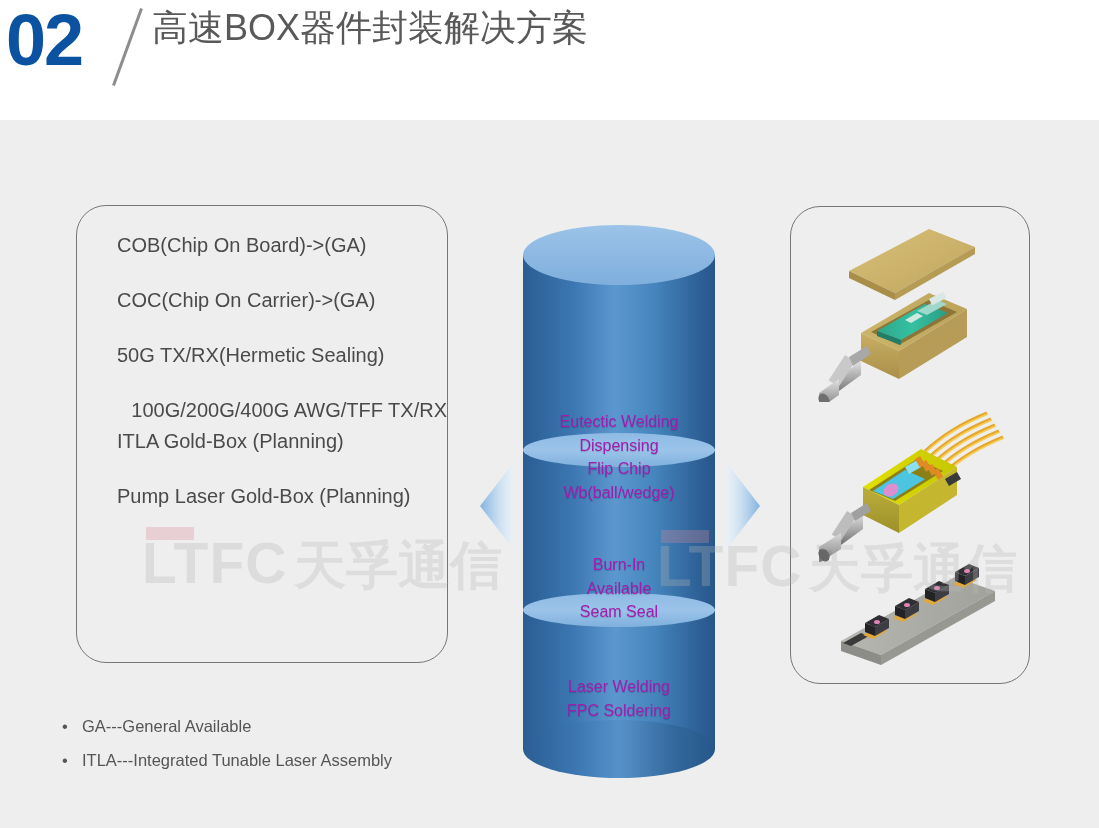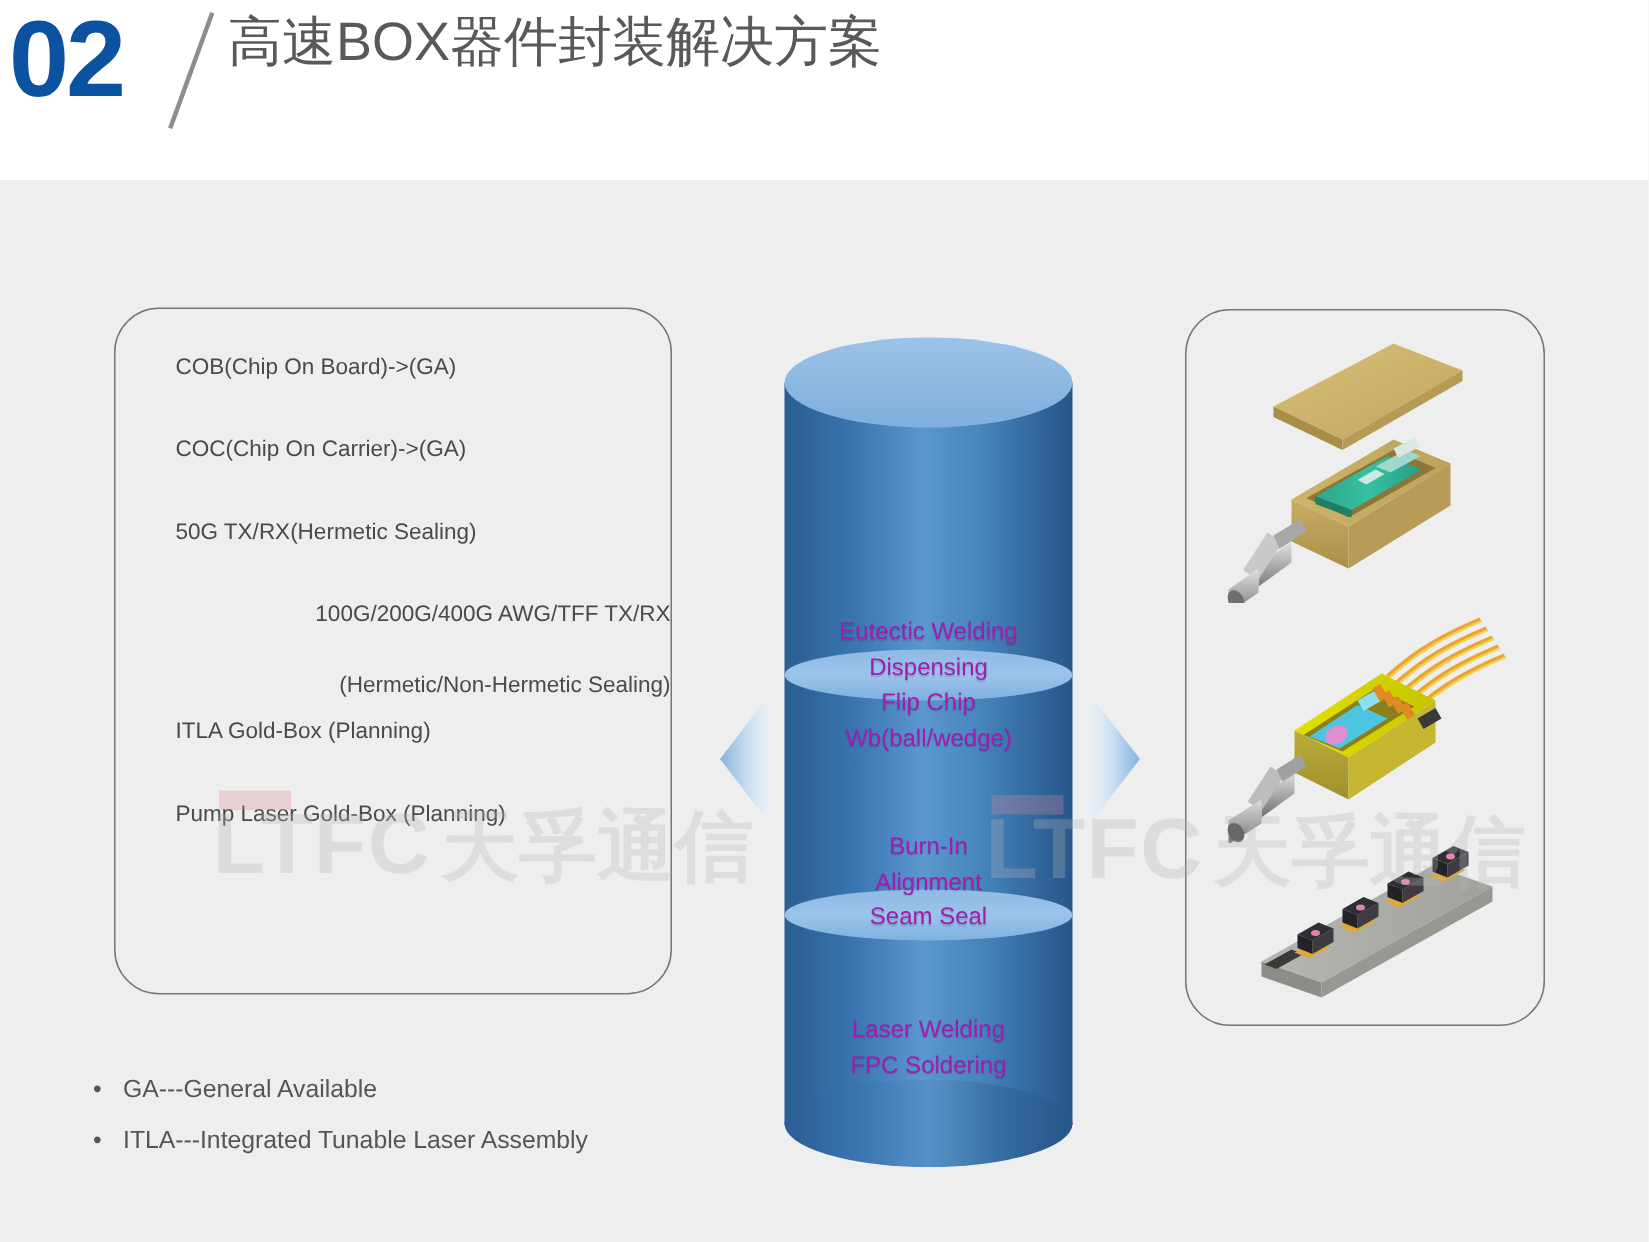--- a/index.html
+++ b/index.html
@@ -77,21 +77,21 @@
     border: 1px solid #767676;
     border-radius: 30px;
     box-sizing: border-box;
   }
   #left-list {
     position: absolute;
     left: 40px; top: 28px;
     width: 330px;
   }
   .left-item {
-    font-size: 15px;
+    font-size: 20px;
     color: #4a4a4a;
     line-height: 22px;
     margin-bottom: 33px;
     white-space: nowrap;
   }
   .left-item.two-line {
     white-space: normal;
     margin-bottom: 9px;
     text-align: right;
   }
@@ -265,21 +265,20 @@
     <div id="left-list">
 
       <div class="left-item">COB(Chip On Board)-&gt;(GA)</div>
 
       <div class="left-item">COC(Chip On Carrier)-&gt;(GA)</div>
 
       <div class="left-item">50G TX/RX(Hermetic Sealing)</div>
 
       <div class="left-item two-line">
         <span class="l1">100G/200G/400G AWG/TFF TX/RX</span>
-        <span class="l2">(Hermetic/Non-Hermetic Sealing)</span>
       </div>
 
       <div class="left-item">ITLA Gold-Box (Planning)</div>
 
       <div class="left-item">Pump Laser Gold-Box (Planning)</div>
     </div>
   </div>
 
   <div class="arrow" id="arrow-left">
     <svg width="40" height="92" viewBox="0 0 40 92">
@@ -308,21 +307,21 @@
     <div class="cyl-divider" id="cyl-div2"></div>
 
     <div class="cyl-label" id="cyl-label1">
         <div>Eutectic Welding</div>
         <div>Dispensing</div>
         <div>Flip Chip</div>
         <div>Wb(ball/wedge)</div>
       </div>
     <div class="cyl-label" id="cyl-label2">
         <div>Burn-In</div>
-        <div>Alignment</div>
+        <div>Available</div>
         <div>Seam Seal</div>
       </div>
     <div class="cyl-label" id="cyl-label3">
         <div>Laser Welding</div>
         <div>FPC Soldering</div>
       </div>
   </div>
 
   <div class="arrow" id="arrow-right">
     <svg width="40" height="92" viewBox="0 0 40 92">

